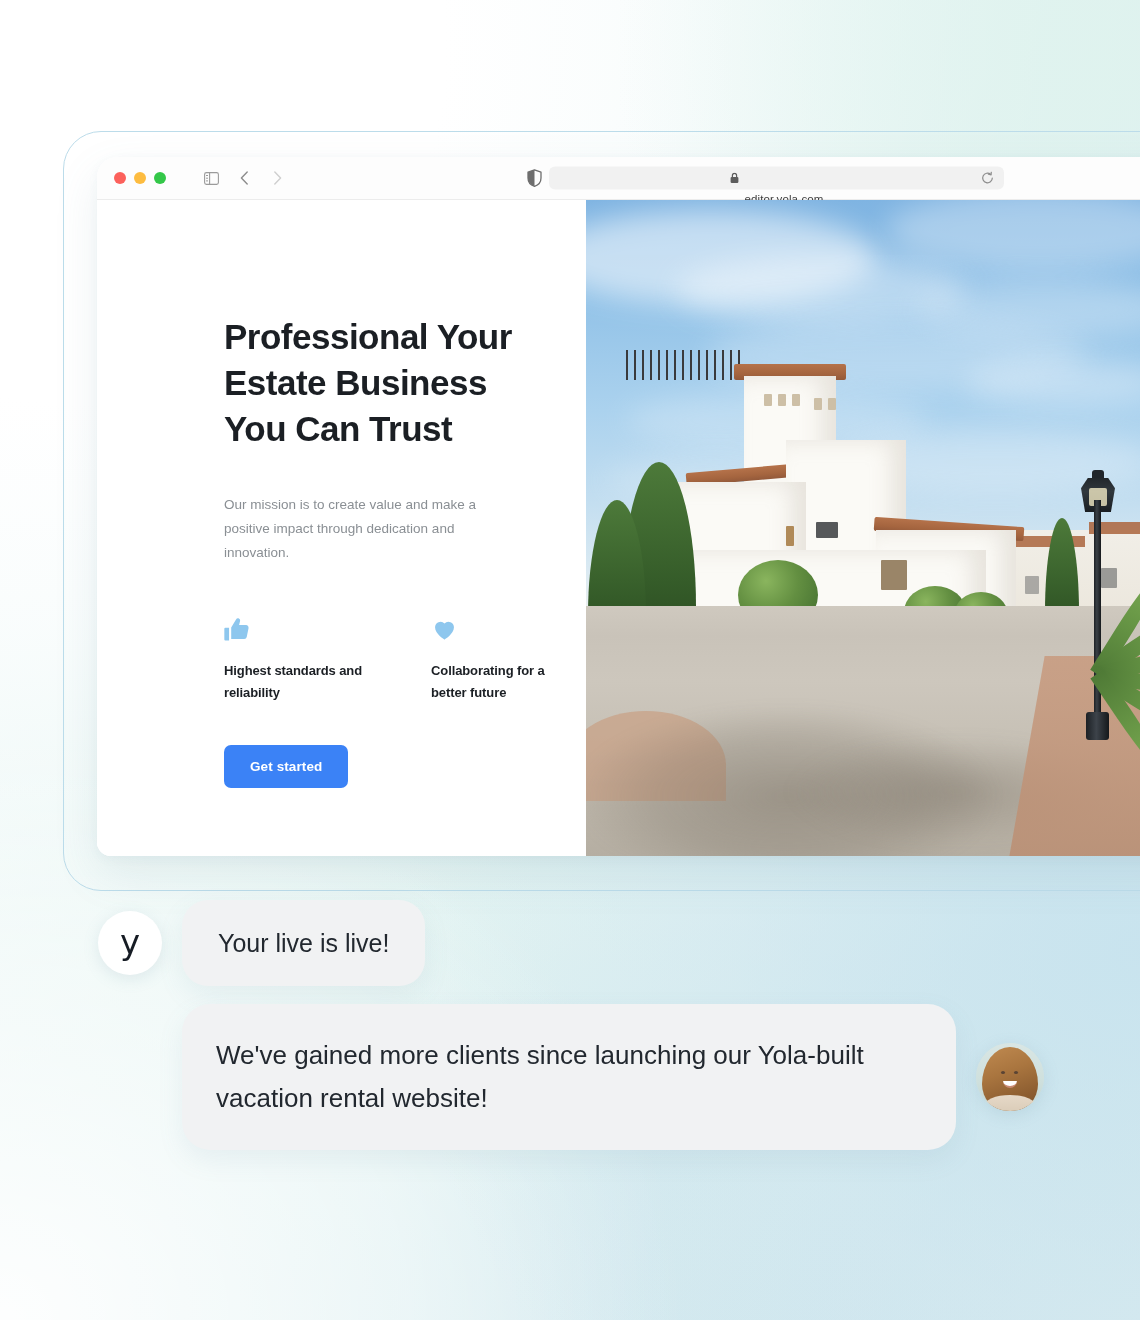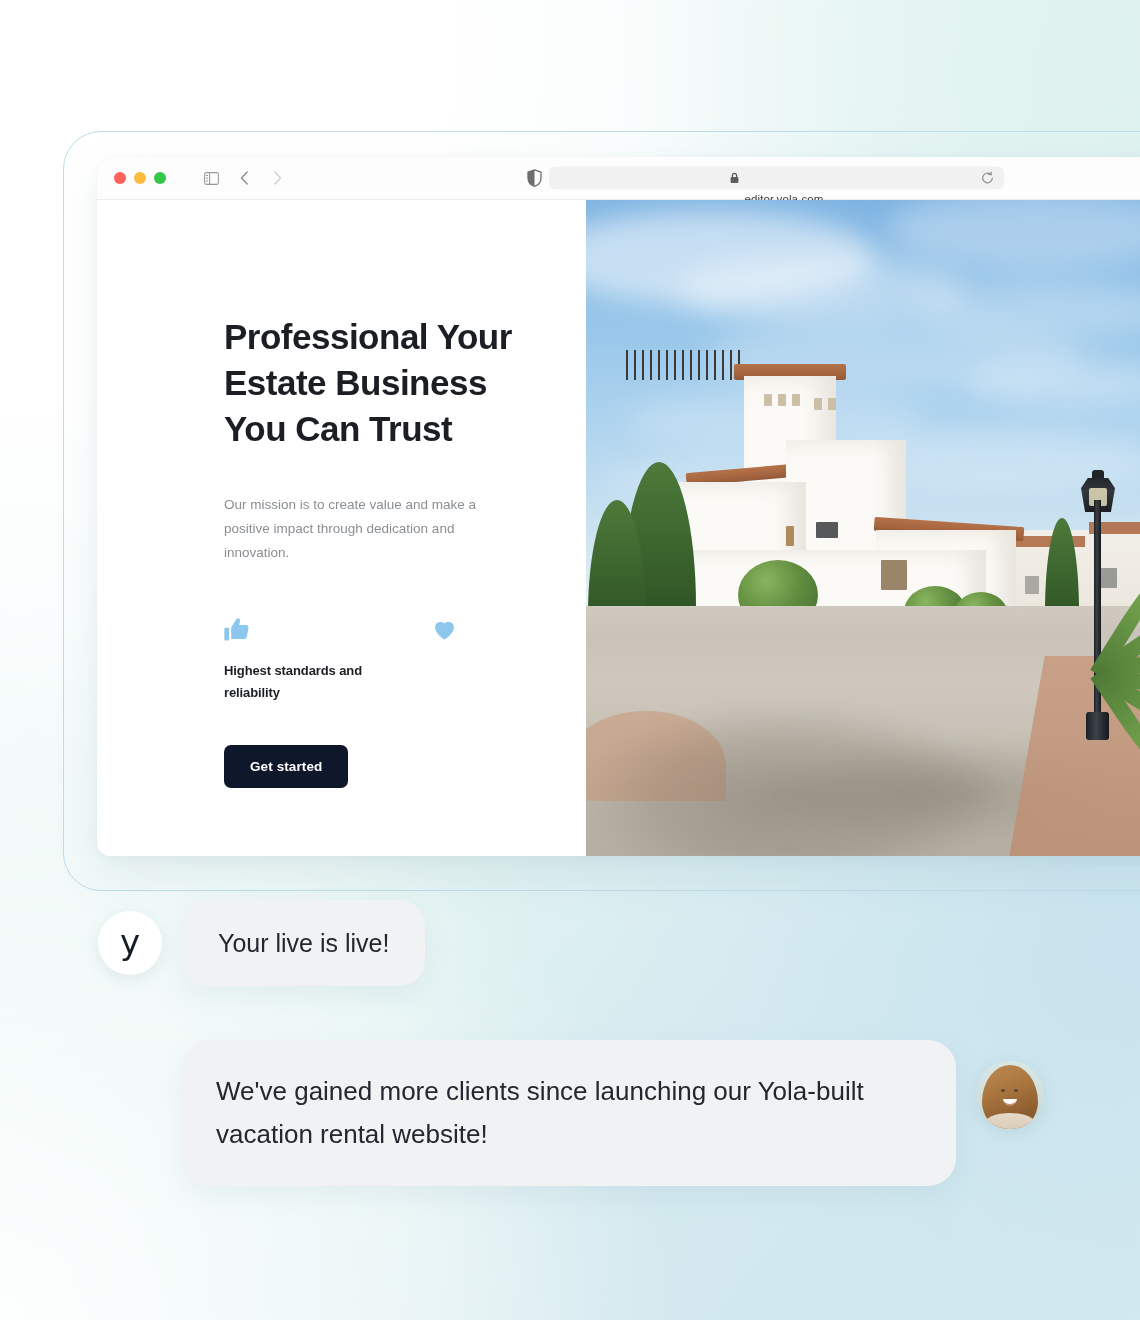--- a/index.html
+++ b/index.html
@@ -173,21 +173,21 @@
     font-size: 13px;
     line-height: 21.5px;
     font-weight: 700;
     color: #1b1f24;
     letter-spacing: -0.1px;
   }
 
   .cta {
     margin-top: 42px;
     display: inline-block;
-    background: #0f172a;
+    background: #3b82f6;
     color: #ffffff;
     font-size: 13.5px;
     font-weight: 700;
     letter-spacing: 0.1px;
     padding: 14px 26px;
     border: none;
     border-radius: 7px;
     cursor: pointer;
     font-family: "Liberation Sans", sans-serif;
   }
@@ -411,21 +411,20 @@
     display: flex;
     align-items: center;
   }
   .bubble-2 {
     margin-left: 182px;
     padding: 30px 34px;
     width: 774px;
     font-size: 26px;
     line-height: 43px;
     border-radius: 28px;
-    margin-top: 36px;
   }
 
   .avatar-photo {
     width: 68px; height: 68px;
     margin-left: 20px;
     border-radius: 50%;
     overflow: hidden;
     box-shadow: 0 4px 16px rgba(110,150,165,0.18);
     flex-shrink: 0;
     position: relative;
@@ -547,20 +546,21 @@
           </div>
           <div class="feature-label">Highest standards and reliability</div>
         </div>
 
         <div class="feature">
           <div class="feature-icon">
             <svg width="27" height="27" viewBox="0 0 24 24" fill="currentColor">
               <path d="M12 21s-8.4-5.2-8.4-11A4.9 4.9 0 0 1 12 6.6 4.9 4.9 0 0 1 20.4 10c0 5.8-8.4 11-8.4 11z"></path>
             </svg>
           </div>
+          <div class="feature-label">Collaborating for a better future</div>
         </div>
       </div>
 
       <button class="cta">Get started</button>
     </div>
 
     <div class="hero-photo">
       <div class="sky-cloud c1"></div>
       <div class="sky-cloud c2"></div>
       <div class="sky-cloud c3"></div>

